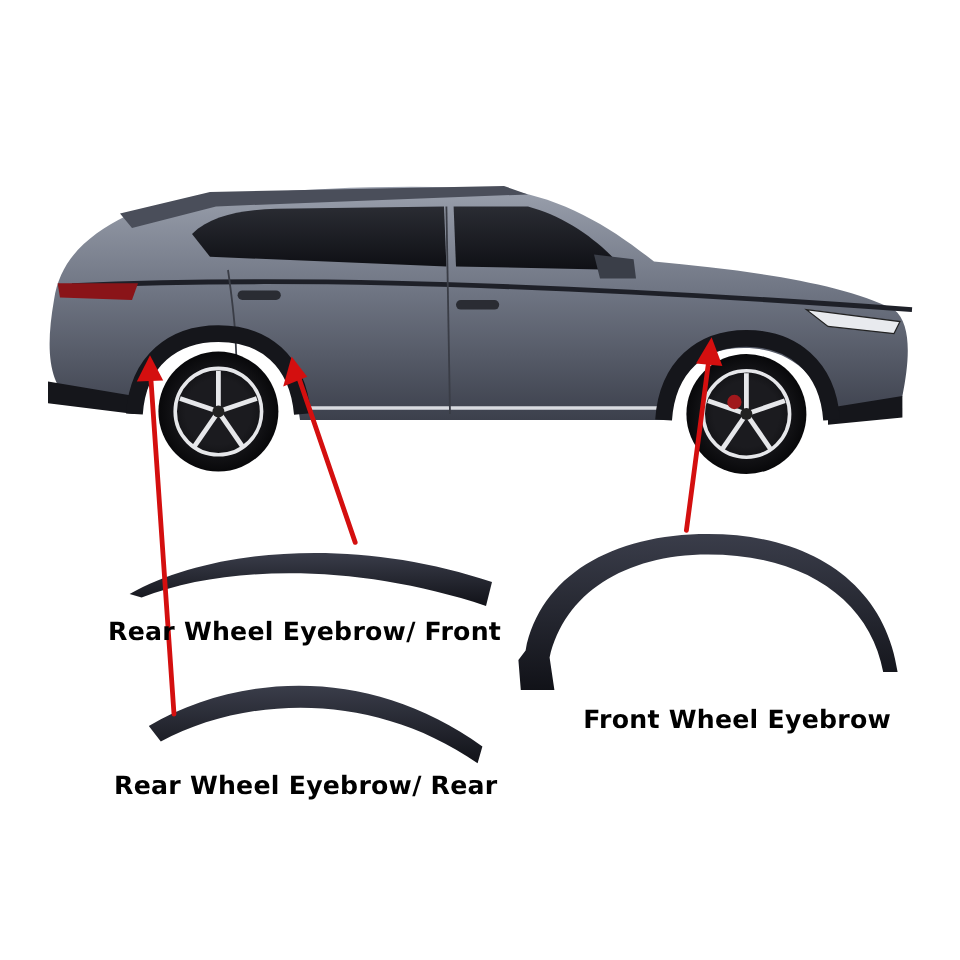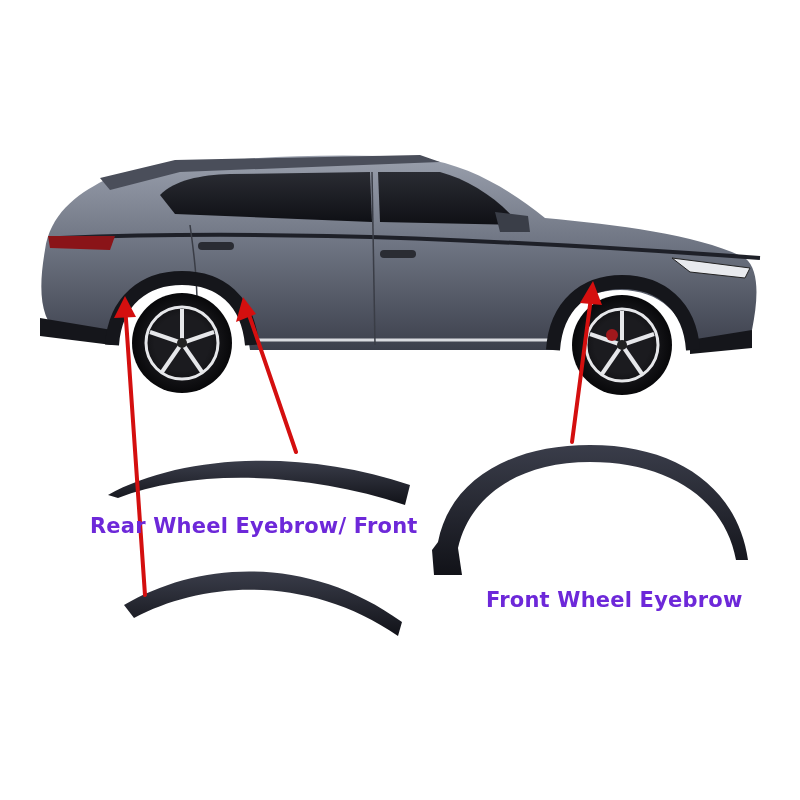--- a/index.html
+++ b/index.html
@@ -1,20 +1,20 @@
 <!DOCTYPE html>
 <html><head>
   <meta charset="utf-8">
   <style>
     html, body { margin: 0; padding: 0; background: #ffffff; }
     body { width: 800px; height: 800px; position: relative; overflow: hidden;
            font-family: "DejaVu Sans", "Liberation Sans", sans-serif; }
     .stage { position: absolute; left: 0; top: 0; width: 800px; height: 800px; }
     svg.art { position: absolute; left: 0; top: 0; }
-    .label { position: absolute; font-weight: bold; color: #6d28d9;
+    .label { position: absolute; font-weight: bold; color: #000000;
              font-size: 21px; letter-spacing: 0.2px; white-space: nowrap; }
     #lbl-rear-front { left: 90px; top: 514px; }
     #lbl-rear-rear  { left: 95px; top: 643px; }
     #lbl-front      { left: 458px; top: 588px; margin-left: 28px; }
   </style>
 </head>
 <body>
 
 <div class="stage">
   <svg class="art" width="800" height="800" viewBox="0 0 800 800">
@@ -107,14 +107,15 @@
       <line x1="572" y1="442" x2="592" y2="290"></line>
     </g>
     <g fill="#d40f0f">
       <polygon points="125,296 114,318 136,317"></polygon>
       <polygon points="243,297 236,322 256,314"></polygon>
       <polygon points="593,281 580,303 602,305"></polygon>
     </g>
   </svg>
 
   <div class="label" id="lbl-rear-front">Rear Wheel Eyebrow/ Front</div>
+  <div class="label" id="lbl-rear-rear">Rear Wheel Eyebrow/ Rear</div>
   <div class="label" id="lbl-front">Front Wheel Eyebrow</div>
 </div>
 
 </body></html>

